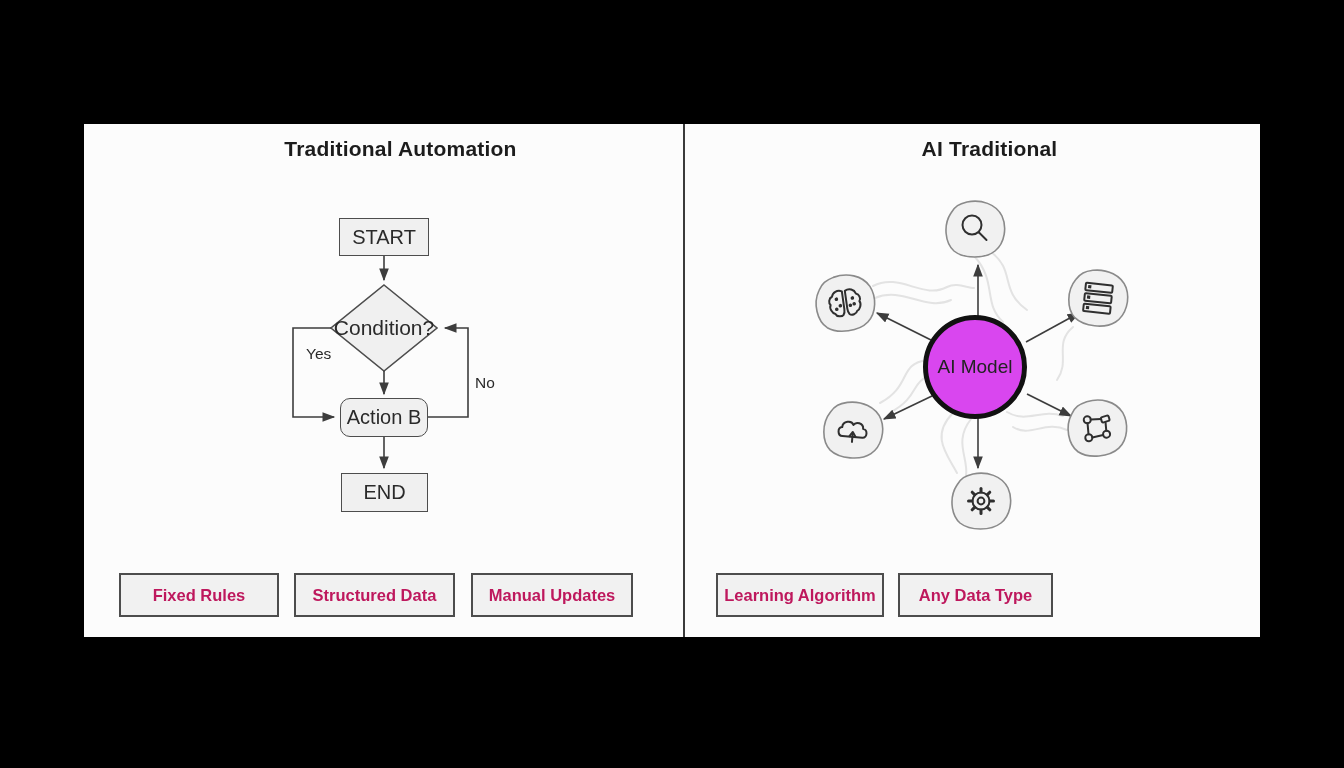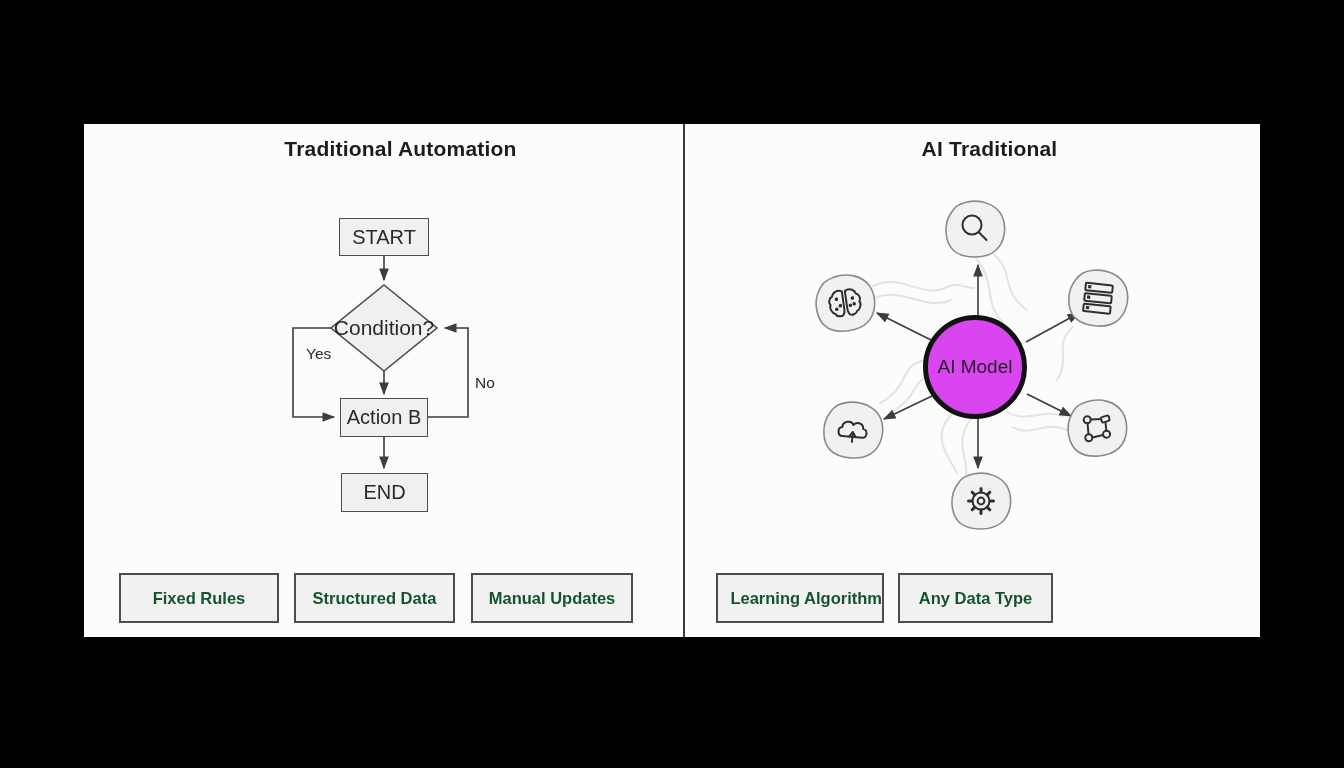--- a/index.html
+++ b/index.html
@@ -10,21 +10,21 @@
   .half.left{left:0;width:599px;}
   .half.right{left:601px;width:575px;}
   .divider{position:absolute;left:599px;top:0;width:2px;height:513px;background:#3b3b3b;}
   .title{position:absolute;top:13px;left:0;width:100%;text-align:center;
          font-size:21px;font-weight:700;color:#1c1c1c;letter-spacing:.2px;}
   .box{position:absolute;background:#f0f0f0;border:1.5px solid #4d4d4d;
        display:flex;align-items:center;justify-content:center;
        font-size:20px;color:#2a2a2a;box-sizing:border-box;}
   .feature{position:absolute;background:#f1f1f1;border:2px solid #4d4d4d;
        display:flex;align-items:center;justify-content:center;
-       font-size:16.5px;font-weight:600;color:#14532d;box-sizing:border-box;height:50px;top:449px;}
+       font-size:16.5px;font-weight:600;color:#be185d;box-sizing:border-box;height:44px;top:449px;}
   .flowlabel{position:absolute;font-size:15.5px;color:#2a2a2a;}
   .dlabel{position:absolute;left:247px;top:192px;width:106px;text-align:center;
           font-size:21px;color:#2a2a2a;}
   .aicircle{position:absolute;left:238px;top:191px;width:94px;height:94px;border-radius:50%;
             background:#d946ef;border:5px solid #111;display:flex;align-items:center;
             justify-content:center;font-size:19px;color:#222;}
   svg{position:absolute;left:0;top:0;}
   .blob{fill:#f1f1f1;stroke:#8a8a8a;stroke-width:1.6px;}
   .ic{stroke:#2f2f2f;stroke-width:2px;fill:none;stroke-linecap:round;stroke-linejoin:round;}
   .sq{stroke:#e3e3e3;stroke-width:2px;fill:none;stroke-linecap:round;}
@@ -58,21 +58,21 @@
 
         <polyline class="flow" points="344,293 384,293 384,204 361,204" marker-end="url(#ah)"></polyline>
       </svg>
 
       <div class="box" style="left:255px;top:94px;width:90px;height:38px;">
         <span>START</span>
       </div>
       <div class="dlabel">Condition?</div>
       <div class="flowlabel" style="left:222px;top:221px;">Yes</div>
       <div class="flowlabel" style="left:391px;top:250px;">No</div>
-      <div class="box" style="left:256px;top:274px;width:88px;height:39px;">
+      <div class="box" style="left:256px;top:274px;width:88px;height:39px;border-radius:10px;">
         <span>Action B</span>
       </div>
       <div class="box" style="left:257px;top:349px;width:87px;height:39px;">
         <span>END</span>
       </div>
 
       <div class="feature" style="left:35px;width:160px;">
         <span>Fixed Rules</span>
       </div>
       <div class="feature" style="left:210px;width:161px;">
@@ -191,21 +191,21 @@
               <line x1="6.4" y1="6.4" x2="8.8" y2="8.8"></line>
             </g>
           </g>
         </g>
       </svg>
 
       <div class="aicircle">
         <span>AI Model</span>
       </div>
 
-      <div class="feature" style="left:31px;width:168px;justify-content:flex-end;">
+      <div class="feature" style="left:31px;width:168px;">
         <span>Learning Algorithm</span>
       </div>
       <div class="feature" style="left:213px;width:155px;">
         <span>Any Data Type</span>
       </div>
     </div>
   </div>
 </div>
 
 </body></html>

